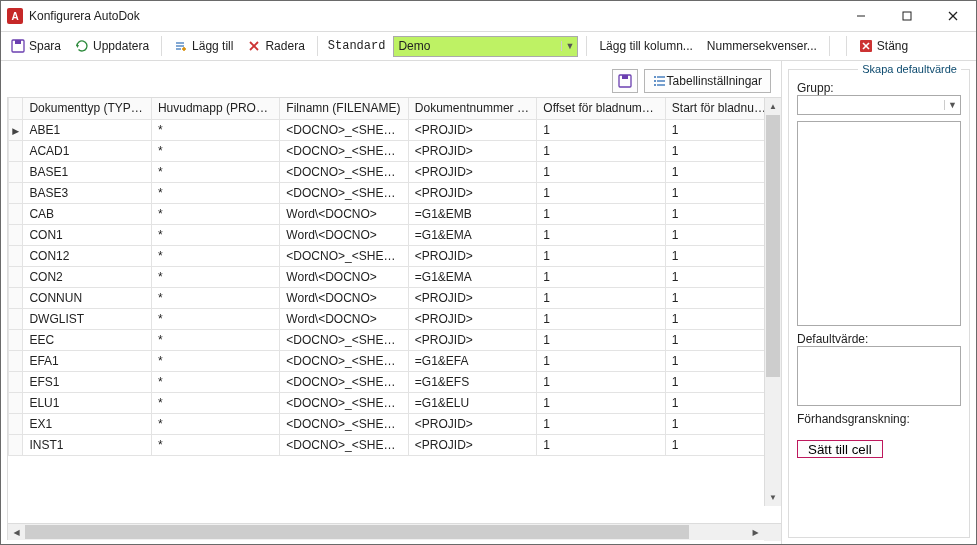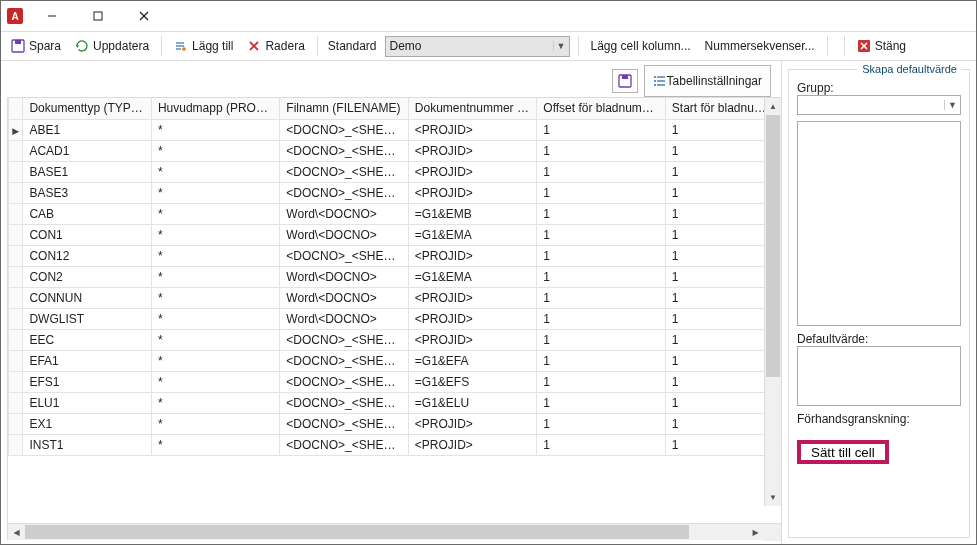--- a/index.html
+++ b/index.html
@@ -9,32 +9,32 @@
   .titlebar .appicon { width:16px; height:16px; background:#c62828; border-radius:2px; display:flex; align-items:center; justify-content:center; color:#fff; font-size:10px; font-weight:bold; margin-right:6px;}
   .titlebar .title { flex:1; font-size:12px; }
   .titlebar .winbtns { display:flex; }
   .titlebar .winbtn { width:46px; height:30px; display:flex; align-items:center; justify-content:center; font-size:13px; font-family:monospace;}
 
   .toolbar { height:30px; border-top:1px solid #dcdcdc; border-bottom:1px solid #dcdcdc; display:flex; align-items:center; padding:0 4px; gap:2px;}
   .toolbar .sep { width:1px; height:20px; background:#dcdcdc; margin:0 4px;}
   .tbtn { display:flex; align-items:center; gap:4px; padding:3px 6px; border-radius:2px; white-space:nowrap;}
   .ticon { width:14px; height:14px; display:inline-block; }
   .ticon svg { width:14px; height:14px; display:block;}
-  .toolbar .combo { height:21px; border:1px solid #aaa; display:flex; align-items:center; width:185px; background:#e5e5e5; margin:0 2px; }
+  .toolbar .combo { height:21px; border:1px solid #aaa; display:flex; align-items:center; width:185px; background:#bef264; margin:0 2px; }
   .toolbar .combo span { flex:1; padding:0 4px;}
   .toolbar .combo .arrow { width:16px; text-align:center; border-left:1px solid #ccc; font-size:9px; color:#555;}
-  .toolbar .lbl { padding:0 4px;}
+  .toolbar .lbl { padding:0 4px;font-family:Liberation Mono, monospace;}
 
   .body { flex:1; display:flex; min-height:0;}
   .left { flex:1; display:flex; flex-direction:column; min-width:0; padding:4px 0 4px 6px;}
   .right { width:195px; border-left:1px solid #dcdcdc; padding:2px 6px 6px 6px; display:flex; flex-direction:column; gap:3px;}
 
   .subbar { height:32px; display:flex; align-items:center; justify-content:flex-end; gap:6px; padding-right:10px;}
   .iconbtn { width:26px; height:24px; border:1px solid #b5b5b5; background:#fdfdfd; display:flex; align-items:center; justify-content:center;}
-  .textbtn { height:32px; border:1px solid #b5b5b5; background:#fdfdfd; display:flex; align-items:center; gap:0; padding:0 8px;justify-content:center;}
+  .textbtn { height:24px; border:1px solid #b5b5b5; background:#fdfdfd; display:flex; align-items:center; gap:0; padding:0 8px;justify-content:center;}
 
   .grid-wrap { flex:1; border:1px solid #dcdcdc; border-right:none; border-bottom:none; position:relative; display:flex; flex-direction:column; min-height:0;}
   .grid-scroll { flex:1; overflow:hidden; position:relative;}
   table.grid { border-collapse:collapse; width:100%; table-layout:fixed;}
   table.grid th, table.grid td { border:1px solid #e3e3e3; text-align:left; font-weight:normal; font-size:12px; padding:3px 6px; overflow:hidden; white-space:nowrap; text-overflow:ellipsis; height:21px;}
   table.grid th { background:#fafafa; border-top:none;}
   table.grid td.rowhdr { background:#fafafa; width:14px; padding:0; text-align:center;}
   table.grid th.rowhdr { width:14px; padding:0;}
   .rowptr { font-size:9px; color:#444;}
   .vscroll { position:absolute; right:0; top:0; bottom:17px; width:17px; background:#f0f0f0; border-left:1px solid #dcdcdc;}
@@ -47,31 +47,32 @@
   .hscroll .thumb { position:absolute; top:1px; bottom:1px; left:0; width:92%; background:#cdcdcd;}
   .hscroll .corner { width:17px; height:17px; background:#f0f0f0;}
 
   fieldset.group { border:1px solid #dcdcdc; margin:0; padding:6px 8px 8px 8px; flex:1; display:flex; flex-direction:column;}
   fieldset.group legend { padding:0 4px; color:#0c4a6e; font-size:11px;text-align:right;}
   .right label { color:#222; font-size:12px;}
   .right .combo2 { height:20px; border:1px solid #aaa; display:flex; align-items:center; background:#fff;}
   .right .combo2 span { flex:1; padding:0 4px;}
   .right .combo2 .arrow { width:16px; text-align:center; border-left:1px solid #ccc; font-size:9px; color:#555;}
   .right textarea { width:100%; resize:none; border:1px solid #aaa; font-family:inherit; font-size:12px; padding:2px;}
-  .right .btn { height:24px; border:4px solid #be185d; background:#fdfdfd; padding:0 10px; width:fit-content;}
+  .right .btn { height:18px; border:1px solid #be185d; background:#fdfdfd; padding:0 10px; width:fit-content;}
 
   .col0{width:14px}.col1{width:125px}.col2{width:125px}.col3{width:125px}.col4{width:125px}.col5{width:125px}.col6{width:112px}
 </style>
 </head>
 <body>
 
 <div class="window">
 
   <div class="titlebar">
     <div class="appicon">A</div>
+    <div class="title">Konfigurera AutoDok</div>
     <div class="winbtns">
       <div class="winbtn">
         <svg width="10" height="10">
             <line x1="1" y1="5" x2="9" y2="5" stroke="#222" stroke-width="1"></line>
           </svg>
       </div>
       <div class="winbtn">
         <svg width="10" height="10">
             <rect x="1" y="1" width="8" height="8" fill="none" stroke="#222" stroke-width="1"></rect>
           </svg>
@@ -127,21 +128,21 @@
       <span>Radera</span>
     </div>
     <div class="sep"></div>
     <span class="lbl">Standard</span>
     <div class="combo">
       <span>Demo</span>
       <div class="arrow">▼</div>
     </div>
     <div class="sep"></div>
     <div class="tbtn">
-      <span>Lägg cell kolumn...</span>
+      <span>Lägg till kolumn...</span>
     </div>
     <div class="tbtn">
       <span>Nummersekvenser...</span>
     </div>
     <div class="sep"></div>
     <div style="flex:0 0 4px"></div>
     <div class="sep"></div>
     <div class="tbtn">
       <span class="ticon">
           <svg viewBox="0 0 14 14">

